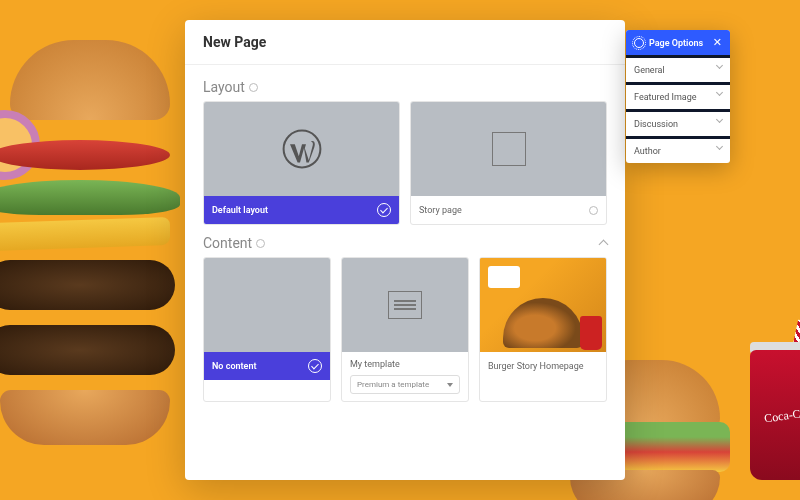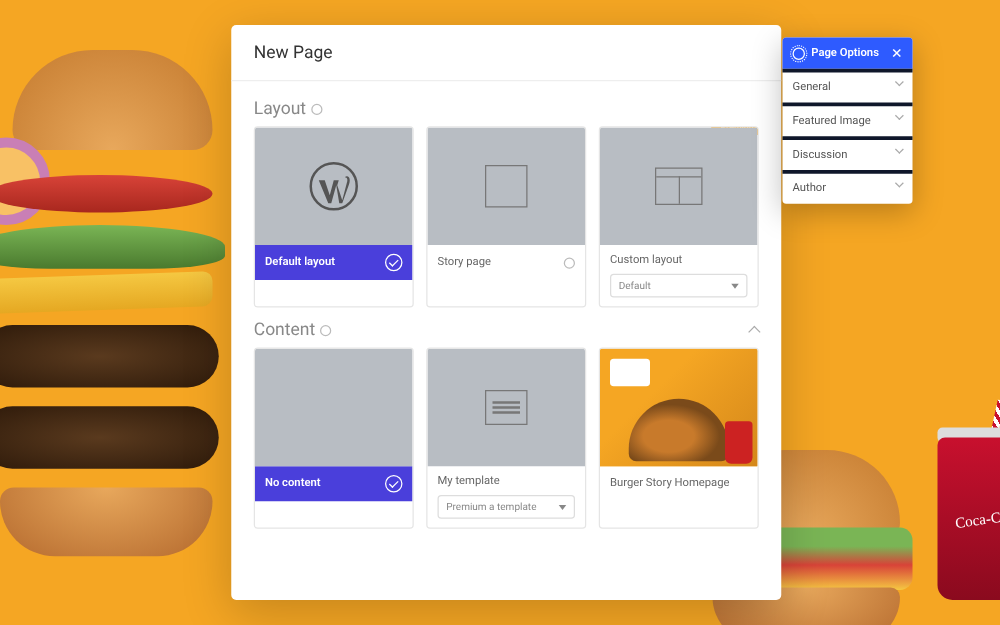--- a/index.html
+++ b/index.html
@@ -1,21 +1,21 @@
 <!DOCTYPE html>
 <html><head>
 <meta charset="utf-8">
 <style>
 *{box-sizing:border-box;margin:0;padding:0;font-family:-apple-system,BlinkMacSystemFont,"Segoe UI",Roboto,Arial,sans-serif}
 body{width:800px;height:500px;background:#f5a623;overflow:hidden;position:relative}
 .bg-left{position:absolute;left:-50px;top:40px;width:280px;height:420px;z-index:0}
 .bg-right{position:absolute;right:-40px;bottom:-20px;width:280px;height:300px;z-index:0}
 .modal{position:absolute;left:185px;top:20px;width:440px;height:460px;background:#fff;border-radius:4px;box-shadow:0 10px 40px rgba(0,0,0,.2);z-index:2;display:flex;flex-direction:column}
 .modal-hdr{padding:14px 18px;border-bottom:1px solid #eee}
-.modal-title{font-size:14px;font-weight:400;color:#333}
+.modal-title{font-size:14px;font-weight:700;color:#333}
 .modal-body{flex:1;overflow:auto;padding:10px 18px}
 .section-label{font-size:14px;color:#888;margin:4px 0 6px;display:flex;align-items:center;gap:4px}
 .help-icon{width:9px;height:9px;border-radius:50%;border:1px solid #bbb;display:inline-block}
 .grid3{display:flex;gap:10px;margin-bottom:10px}
 .card{flex:1;border:1px solid #e5e5e5;border-radius:3px;overflow:hidden;background:#fff;position:relative;display:flex;flex-direction:column}
 .card-preview{height:94px;background:#b8bdc3;display:flex;align-items:center;justify-content:center;position:relative}
 .card-footer{padding:7px 8px;font-size:9px;color:#666;display:flex;align-items:center;justify-content:space-between;gap:4px;min-height:28px}
 .card-footer.sel{background:#4a3fdb;color:#fff;font-weight:600}
 .check-circ{width:14px;height:14px;border:1.5px solid #fff;border-radius:50%;display:flex;align-items:center;justify-content:center;font-size:7px;background:transparent;position:relative}
 .check-circ::after{content:"";width:3px;height:6px;border:solid #fff;border-width:0 1.5px 1.5px 0;transform:rotate(45deg);margin-top:-1px}
@@ -123,33 +123,20 @@
       </div>
       <div class="card">
         <div class="card-preview">
             <div class="square-shape"></div>
           </div>
         <div class="card-footer">
           <span>Story page</span>
           <span class="help-icon"></span>
         </div>
       </div>
-      <div class="card">
-        <span class="badge">Premium</span>
-        <div class="card-preview">
-            <div class="layout-shape"></div>
-          </div>
-        <div class="card-footer card-footer-col">
-          <span class="lbl">Custom layout</span>
-          <div class="sel-input">
-            <span>Default</span>
-            <span class="caret"></span>
-          </div>
-        </div>
-      </div>
     </div>
 
     <div class="section-label" style="justify-content:space-between">
       <span style="display:flex;gap:4px;align-items:center">
         <span>Content</span>
         <span class="help-icon"></span>
       </span>
       <span class="chevron-up collapse-btn" style="position:static"></span>
     </div>
     <div class="grid3">

